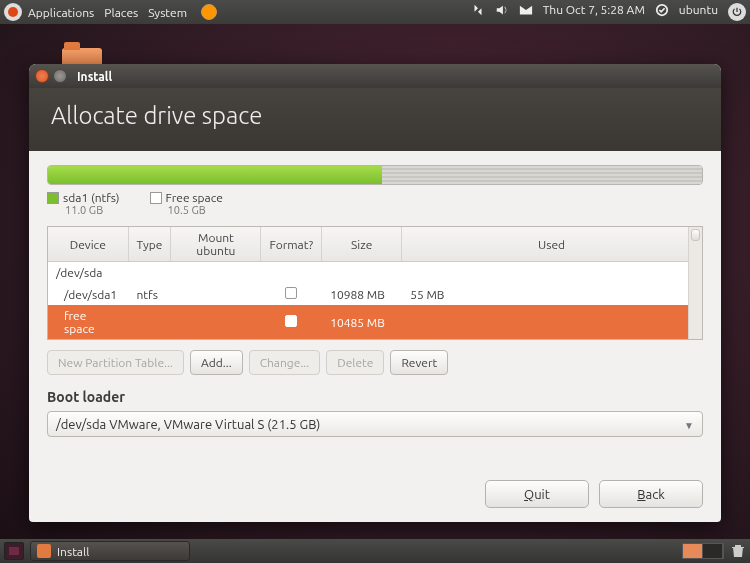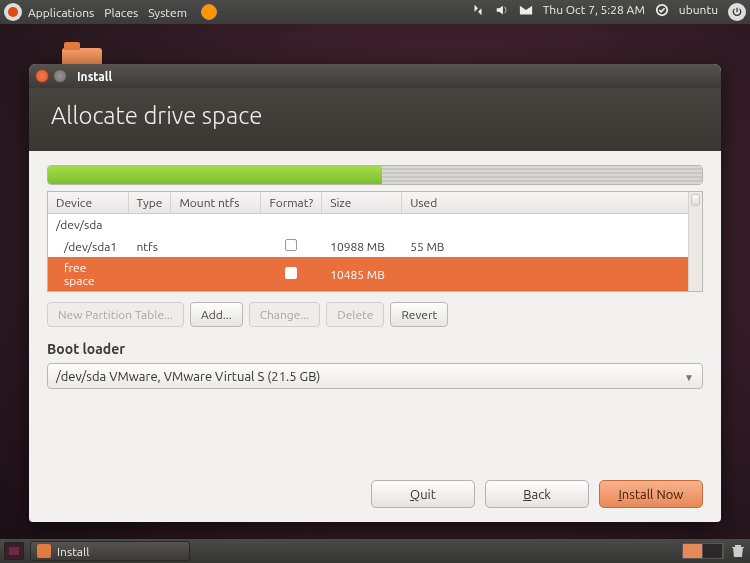--- a/index.html
+++ b/index.html
@@ -103,21 +103,21 @@
     background: repeating-linear-gradient(0deg,#d9d7d3 0 2px,#c8c6c2 2px 4px);
   }
   .legend { display:flex; gap:30px; margin-bottom:10px; font-size:12px;}
   .legend .sw { width:12px;height:12px;display:inline-block;margin-right:4px;vertical-align:-2px;border:1px solid #999;}
   .legend .sub { color:#777; font-size:11px; margin-left:18px;}
 
   
   .ptable-wrap { border:1px solid #bdbab6; background:#fff; position:relative;}
   .ptable { width:100%; border-collapse:collapse; font-size:12px;}
   .ptable th {
-    text-align:left; font-weight:normal;
+    text-align:center; font-weight:normal;
     background: linear-gradient(#f6f5f3,#e9e7e4);
     border-right:1px solid #d6d3cf;
     border-bottom:1px solid #cfccc8;
     padding:4px 8px; color:#444;
   }
   .ptable td { padding:4px 8px; border-right:1px solid transparent;}
   .ptable tr.sel { background:#e96f3c; color:#fff;}
   .ptable tr.sel td { color:#fff;}
   .indent { padding-left:16px !important;margin-left:6px;}
   .fake-scroll { position:absolute; right:0; top:0; bottom:0; width:14px;
@@ -228,28 +228,38 @@
     <span class="title">Install</span>
   </div>
   <div class="win-header">Allocate drive space</div>
 
   <div class="win-body">
 
     <div class="usage-bar">
       <div class="usage-seg-used" style="width:51%"></div>
       <div class="usage-seg-stripes" style="width:49%"></div>
     </div>
+    <div class="legend">
+      <div>
+        <span class="sw" style="background:#7bbf2d"></span><span>sda1 (ntfs)</span>
+        <div class="sub">11.0 GB</div>
+      </div>
+      <div>
+        <span class="sw" style="background:#fff"></span><span>Free space</span>
+        <div class="sub">10.5 GB</div>
+      </div>
+    </div>
 
     <div class="ptable-wrap">
       <table class="ptable">
         <thead>
             <tr>
           <th style="width:80px">Device</th>
           <th style="width:40px">Type</th>
-          <th style="width:90px">Mount ntfs</th>
+          <th style="width:90px">Mount ubuntu</th>
           <th style="width:60px">Format?</th>
           <th style="width:80px">Size</th>
           <th>Used</th>
         </tr>
           </thead>
         <tbody>
           <tr>
             <td>/dev/sda</td>
               <td></td>
               <td></td>
@@ -289,21 +299,20 @@
     <div class="bl-heading">Boot loader</div>
     <div class="bl-select">
       <span>/dev/sda VMware, VMware Virtual S (21.5 GB)</span>
       <span class="chev">▼</span>
     </div>
   </div>
 
   <div class="footer-btns">
     <div class="fbtn"><span class="und">Q</span><span>uit</span></div>
     <div class="fbtn"><span class="und">B</span>ack</div>
-    <div class="fbtn primary"><span class="und">I</span>nstall Now</div>
   </div>
 </div>
 
 <div class="bottom-panel">
   <span class="show-desktop"></span>
   <div class="task">
     <span class="icon"></span>
     <span>Install</span>
   </div>
   <span class="spacer"></span>

